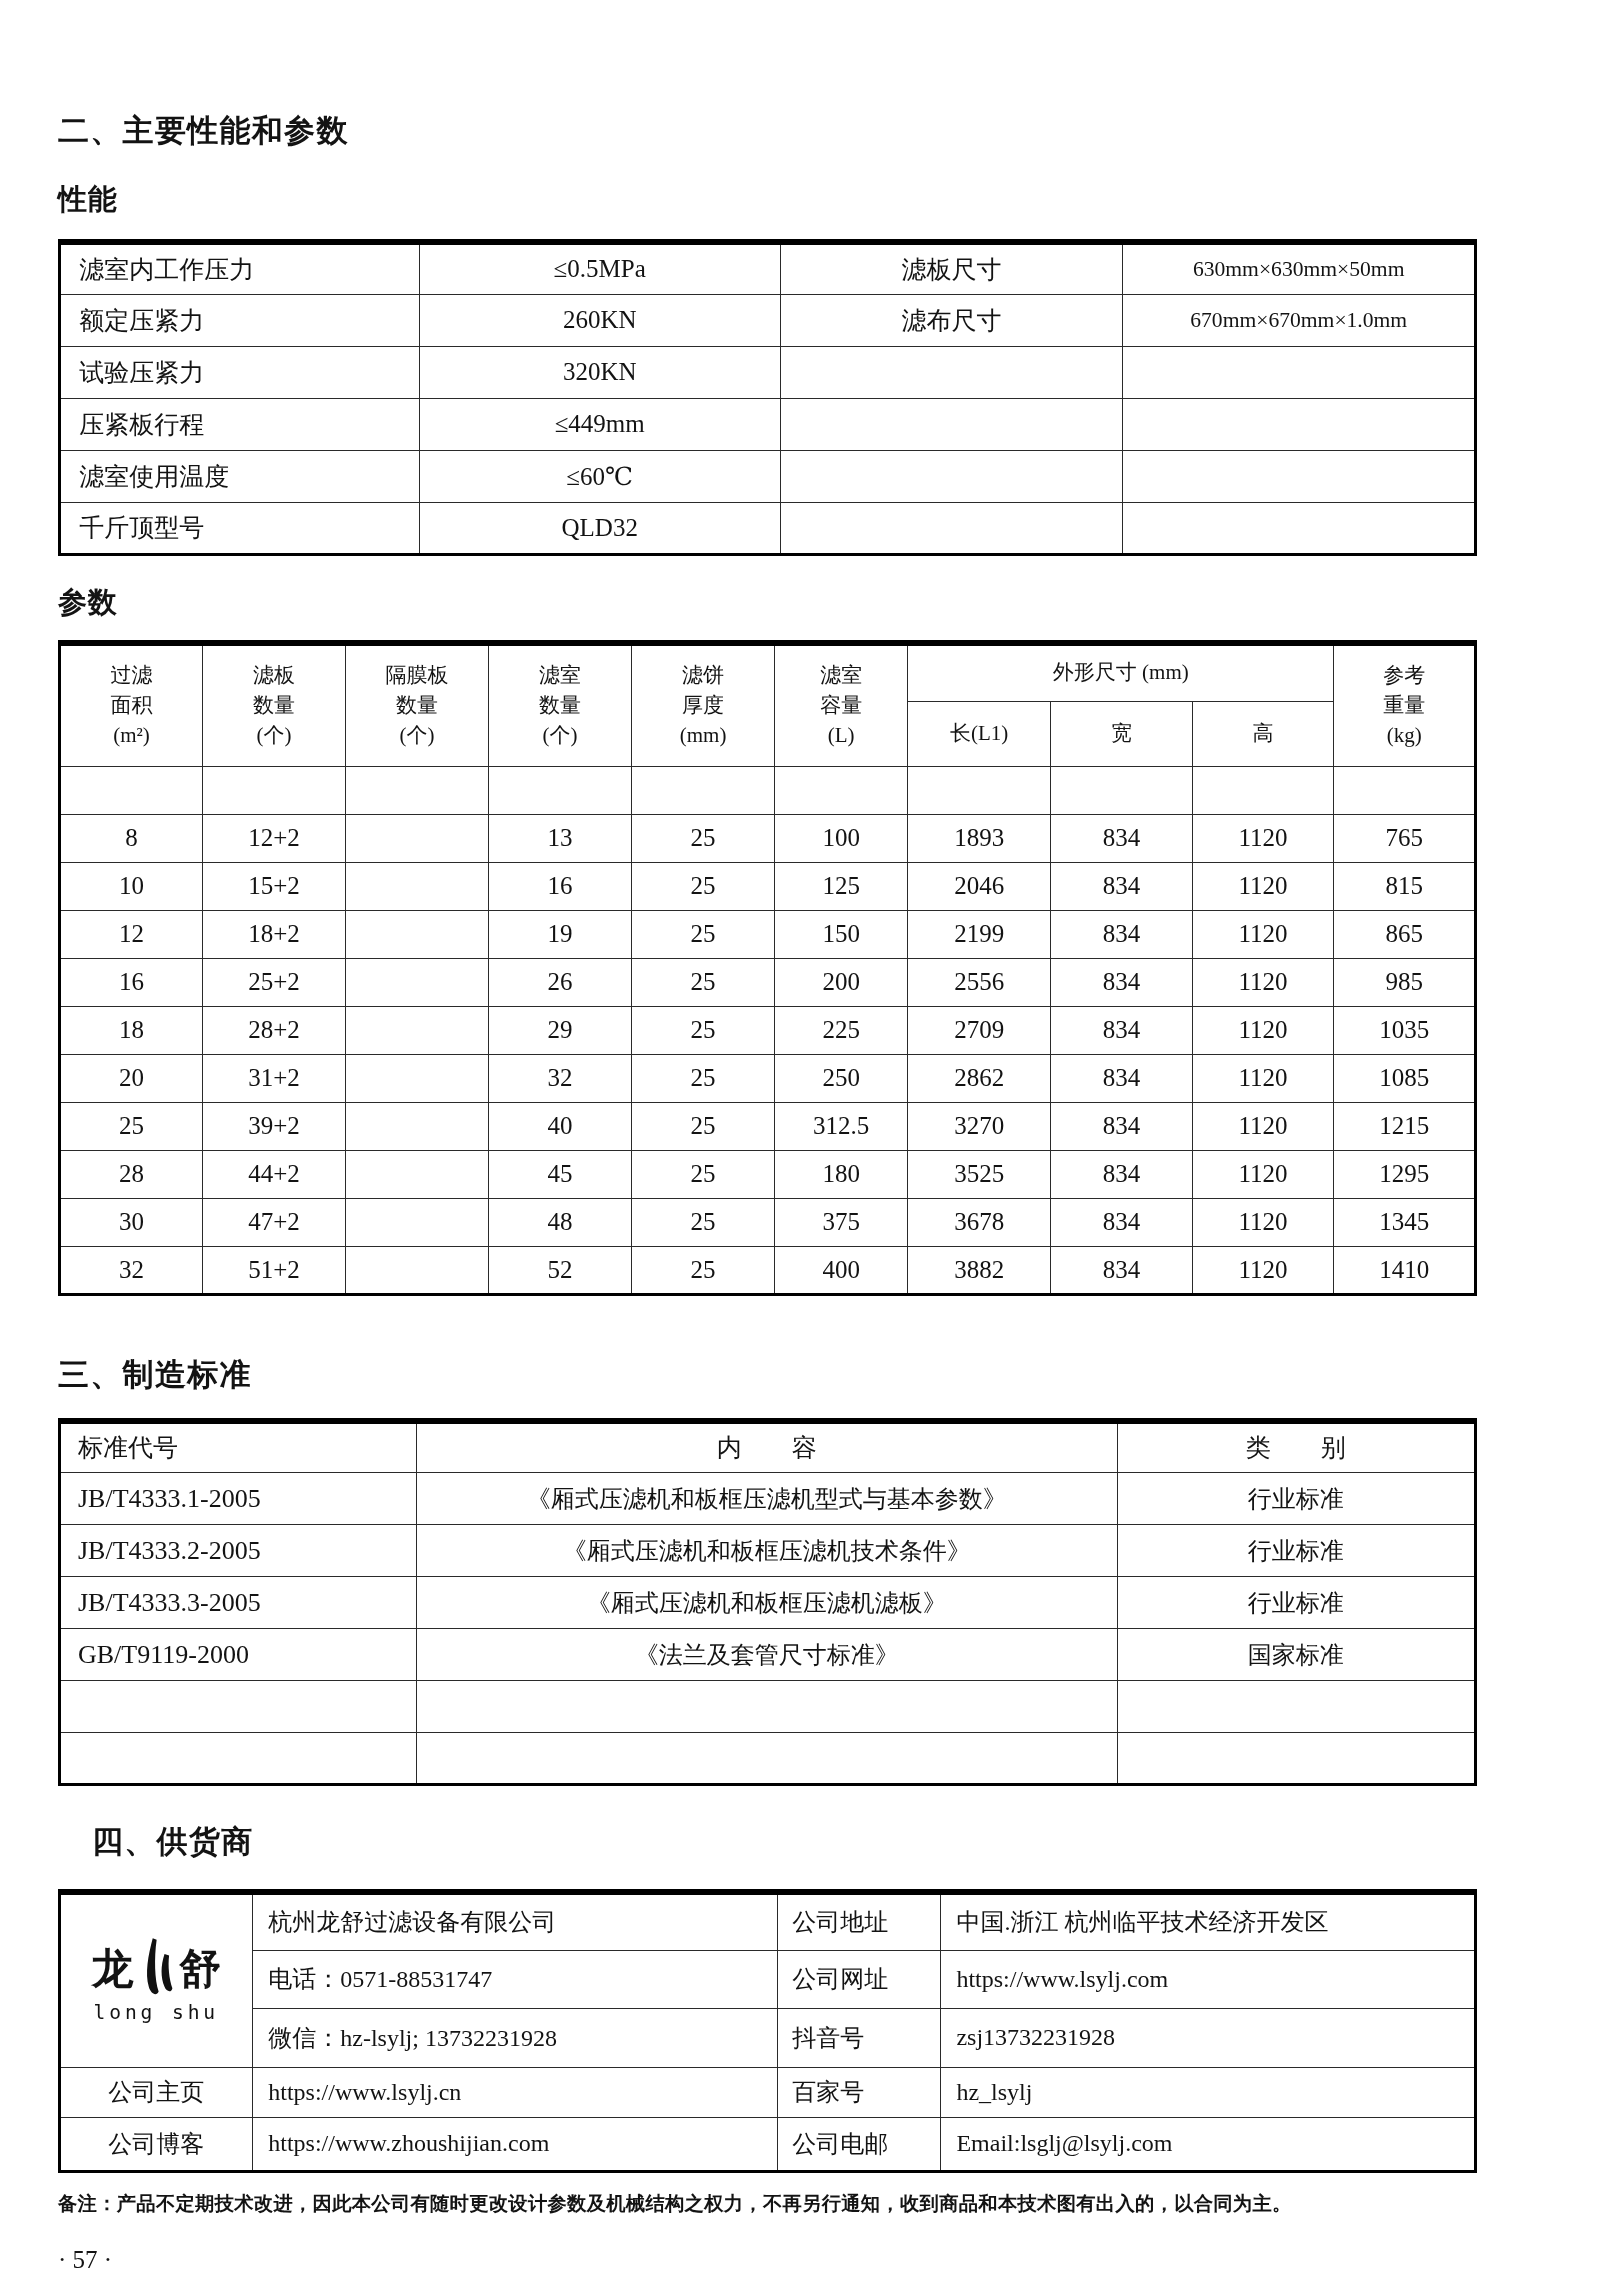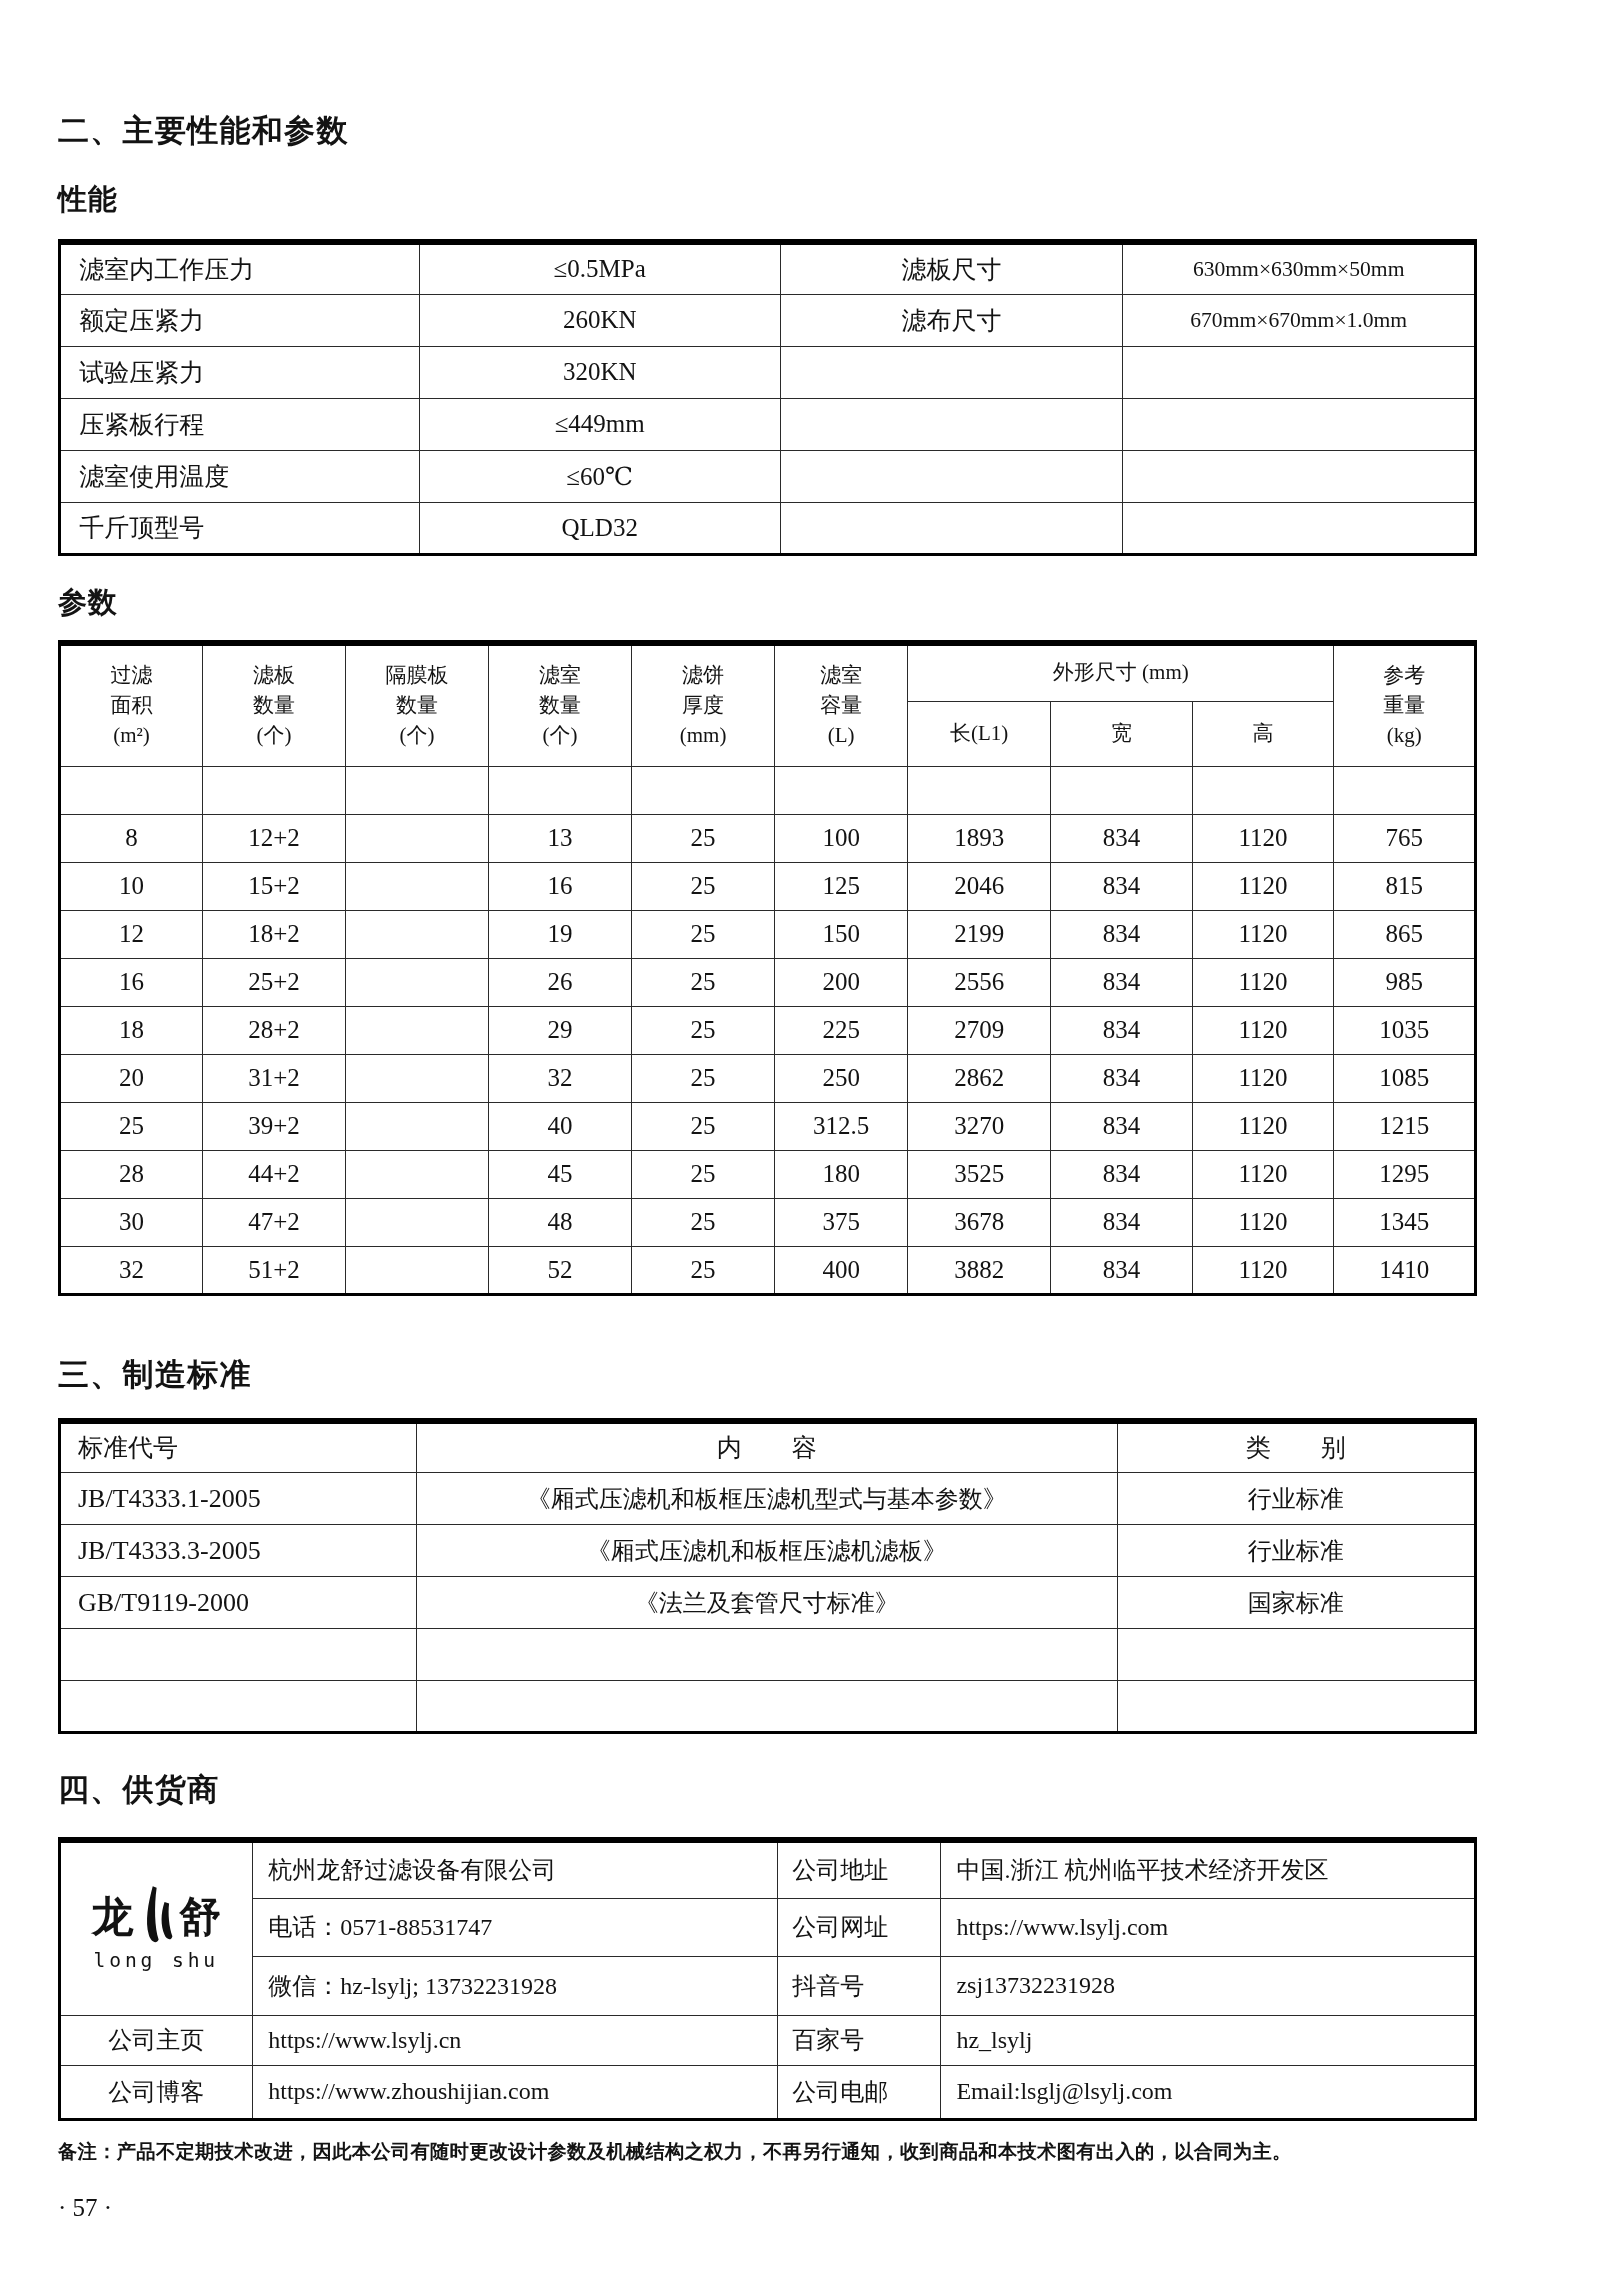--- a/index.html
+++ b/index.html
@@ -8,21 +8,21 @@
     width:1622px; height:2295px; background:#ffffff; color:#131313;
     font-family:"Liberation Serif","DejaVu Serif",serif;
     overflow:hidden;
   }
   .content { padding:0 145px 0 58px; }
 
   .sec-title { font-size:31px; font-weight:bold; letter-spacing:1.3px; }
   .title-main { margin-top:110px; }
   .sub-heading { font-size:29px; font-weight:bold; margin-top:27.5px; letter-spacing:0.7px; }
   .title-standards { margin-top:58px; }
-  .title-supplier { margin-top:35px; }
+  .title-supplier { margin-top:35px;margin-left:34px; }
 
   table { border-collapse:collapse; table-layout:fixed; width:100%; }
   .tbl { border:3.9px solid #000; border-top-width:6.5px; }
   .tbl th, .tbl td { border:1.3px solid #2a2a2a; text-align:center; vertical-align:middle; overflow:hidden; }
 
   
   .perf { margin-top:19.6px; }
   .perf td { height:52px; font-size:25px; }
   .perf td:nth-child(1) { text-align:left; padding-left:18.3px; }
   .perf td:nth-child(4) { font-size:21.6px; letter-spacing:0px; }
@@ -315,20 +315,25 @@
         <th>类　　别</th>
       </tr>
     </thead>
     <tbody>
         <tr>
           <td>JB/T4333.1-2005</td>
           <td>《厢式压滤机和板框压滤机型式与基本参数》</td>
           <td>行业标准</td>
         </tr>
         <tr>
+          <td>JB/T4333.2-2005</td>
+          <td>《厢式压滤机和板框压滤机技术条件》</td>
+          <td>行业标准</td>
+        </tr>
+        <tr>
           <td>JB/T4333.3-2005</td>
           <td>《厢式压滤机和板框压滤机滤板》</td>
           <td>行业标准</td>
         </tr>
         <tr>
           <td>GB/T9119-2000</td>
           <td>《法兰及套管尺寸标准》</td>
           <td>国家标准</td>
         </tr>
         <tr>

